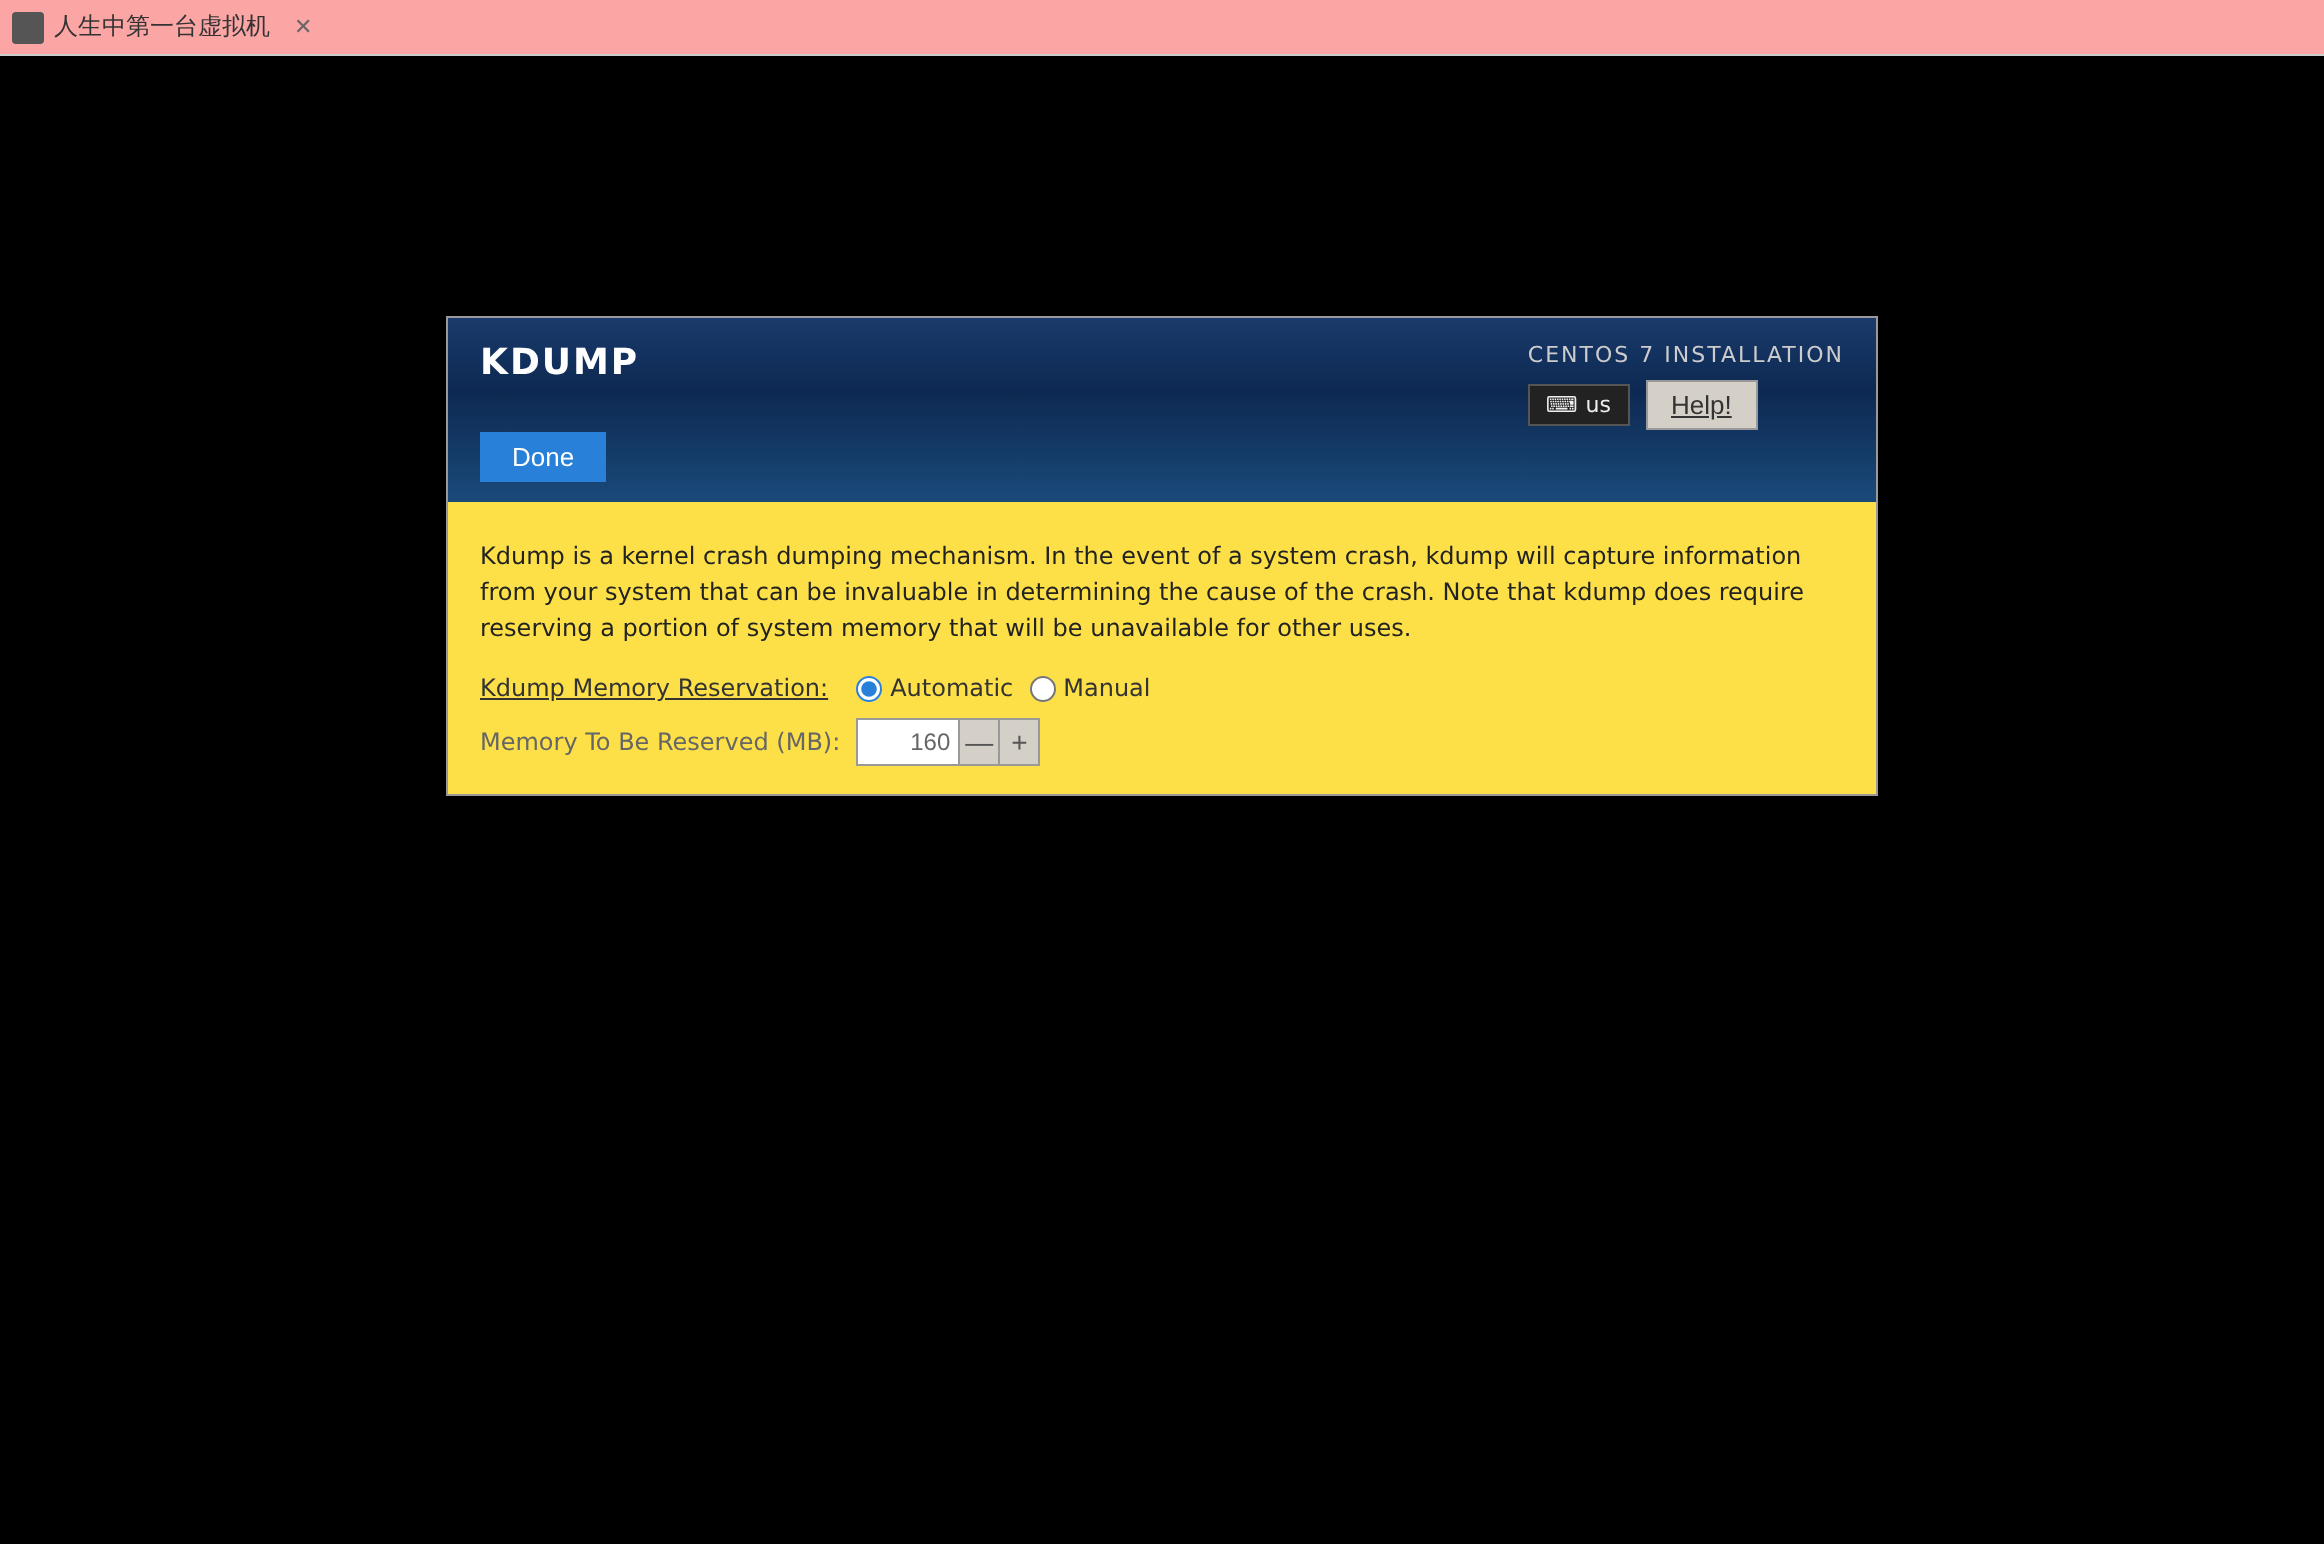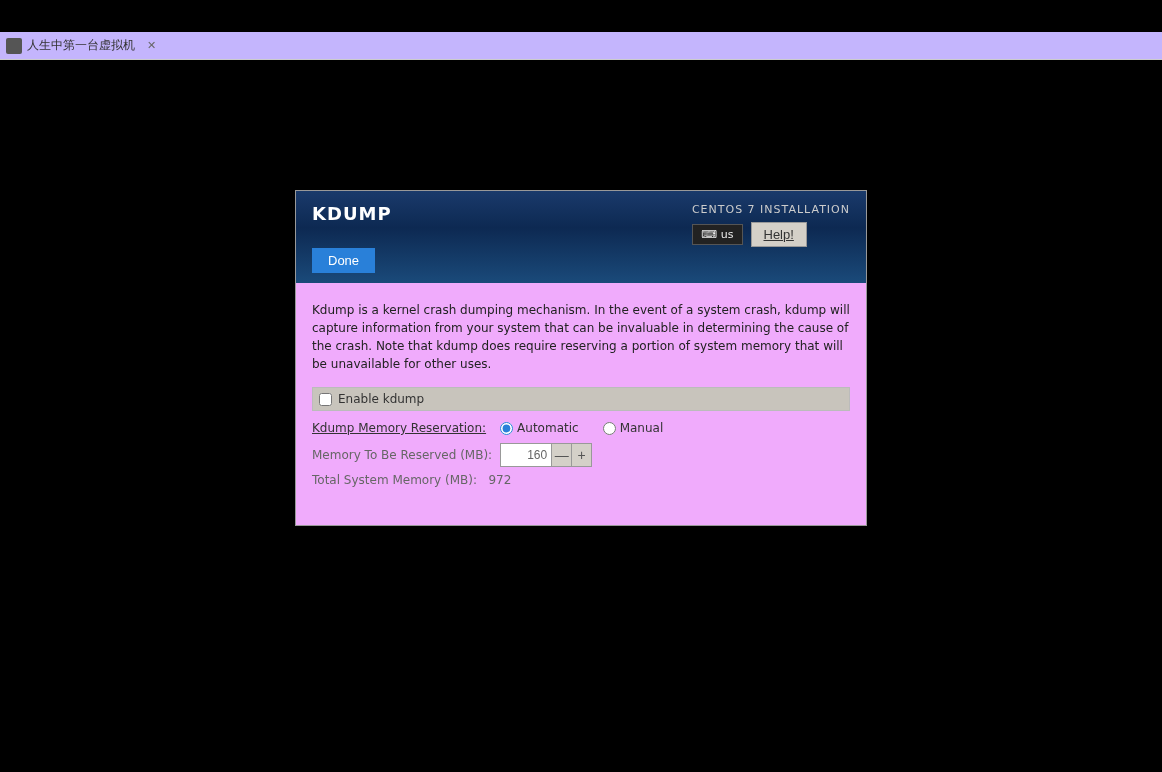--- a/index.html
+++ b/index.html
@@ -7,27 +7,26 @@
       background: #000;
       width: 1162px;
       height: 772px;
       font-family: 'DejaVu Sans', Arial, sans-serif;
       font-size: 13px;
       overflow: hidden;
     }
 
     
     .title-bar {
-      background: #c4b5fd;
+      background: #fca5a5;
       height: 28px;
       display: flex;
       align-items: center;
       padding: 0 6px;
       border-bottom: 1px solid #ccc;
-      margin-top: 32px;
     }
     .title-bar-icon {
       width: 16px;
       height: 16px;
       margin-right: 5px;
       background: #555;
       display: inline-block;
       border-radius: 2px;
     }
     .title-bar-text {
@@ -47,21 +46,21 @@
     
     .main-area {
       display: flex;
       justify-content: center;
       align-items: center;
       padding-top: 130px;
     }
 
     
     .vm-window {
-      width: 572px;
+      width: 716px;
       background: #d4d0c8;
       border: 1px solid #999;
     }
 
     
     .vm-header {
       background: linear-gradient(180deg, #1a3a6b 0%, #0d2952 40%, #1a4a7a 100%);
       padding: 12px 16px 10px 16px;
       display: flex;
       justify-content: space-between;
@@ -115,22 +114,22 @@
       color: #333;
       border: 1px solid #999;
       padding: 4px 12px;
       font-size: 13px;
       cursor: pointer;
       text-decoration: underline;
     }
 
     
     .vm-content {
-      background: #f0abfc;
-      padding: 18px 16px 36px 16px;
+      background: #fde047;
+      padding: 18px 16px 8px 16px;
     }
 
     
     .description-text {
       font-size: 12px;
       color: #222;
       line-height: 1.5;
       margin-bottom: 14px;
     }
 
@@ -161,21 +160,21 @@
     }
     .reservation-label {
       font-size: 12px;
       color: #333;
       margin-right: 4px;
       text-decoration: underline;
     }
     .radio-group {
       display: flex;
       align-items: flex-start;
-      gap: 24px;
+      gap: 8px;
     }
     .radio-option {
       display: flex;
       align-items: center;
       gap: 4px;
       cursor: pointer;
     }
     .radio-option input[type="radio"] {
       cursor: pointer;
       accent-color: #2980d9;
@@ -269,24 +268,20 @@
             <button class="help-button">Help!</button>
           </div>
         </div>
       </div>
     </div>
 
     <div class="vm-content">
 
       <p class="description-text">Kdump is a kernel crash dumping mechanism. In the event of a system crash, kdump will capture information from your system that can be invaluable in determining the cause of the crash. Note that kdump does require reserving a portion of system memory that will be unavailable for other uses.</p>
 
-      <div class="checkbox-row">
-        <input type="checkbox" id="enable-kdump" style="">
-        <label for="enable-kdump" class="checkbox-label">Enable kdump</label>
-      </div>
 
       <div class="reservation-row">
         <span class="reservation-label">Kdump Memory Reservation:</span>
         <div class="radio-group">
           <div class="radio-option">
             <input type="radio" name="reservation" id="automatic" checked="" style="">
             <label for="automatic" class="radio-label">Automatic</label>
           </div>
           <div class="radio-option">
             <input type="radio" name="reservation" id="manual" style="">
@@ -297,22 +292,17 @@
 
       <div class="memory-row">
         <span class="memory-label">Memory To Be Reserved (MB):</span>
         <div class="memory-input-group">
           <input type="text" class="memory-input" value="160" style="">
           <button class="stepper-btn">—</button>
           <button class="stepper-btn">+</button>
         </div>
       </div>
 
-      <div class="info-row">
-        <span>Total System Memory (MB):</span>
-        &nbsp;
-        <span>972</span>
-      </div>
 
 
     </div>
   </div>
 </div>
 
 </body></html>

